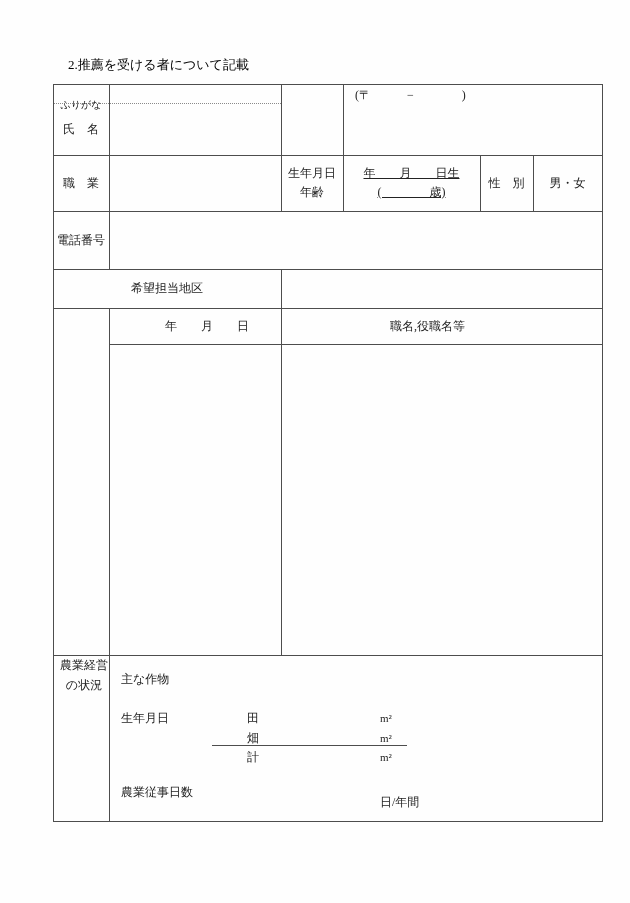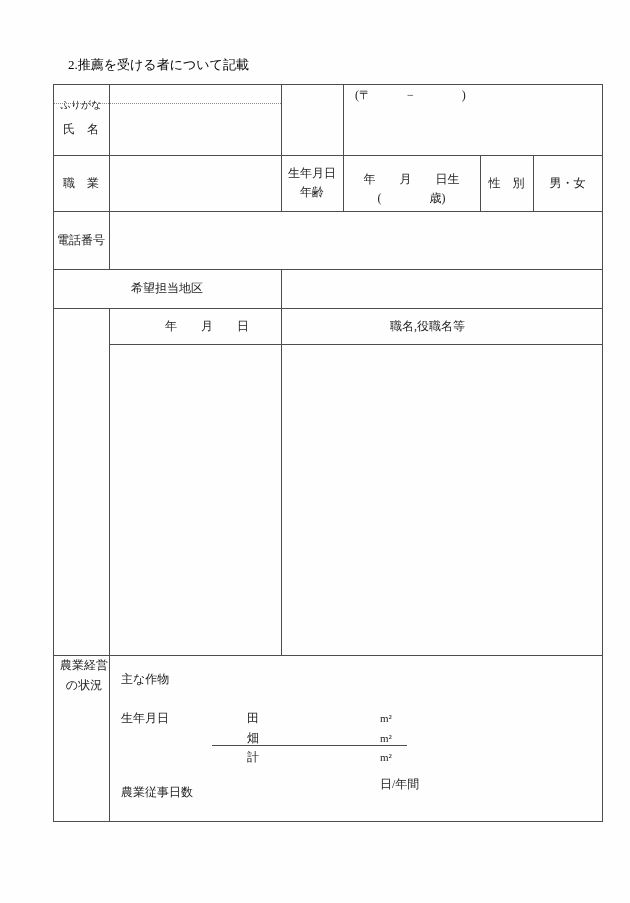--- a/index.html
+++ b/index.html
@@ -83,21 +83,21 @@
   <div class="cell top-left" style="left:343px;top:84px;width:259px;height:71px;">
     <span>(〒　　　−　　　　)</span>
   </div>
 
   <div class="cell" style="left:53px;top:155px;width:56px;height:56px;">職　業</div>
   <div class="cell" style="left:109px;top:155px;width:172px;height:56px;"></div>
   <div class="cell col" style="left:281px;top:155px;width:62px;height:56px;">
     <span>生年月日</span>
     <span>年齢</span>
   </div>
-  <div class="cell col" style="left:343px;top:161px;width:137px;height:56px;">
+  <div class="cell col" style="left:343px;top:155px;width:137px;height:56px;text-decoration:underline;">
     <span>年　　月　　日生</span>
     <span>(　　　　歳)</span>
   </div>
   <div class="cell" style="left:480px;top:155px;width:53px;height:56px;">性　別</div>
   <div class="cell" style="left:53px;top:211px;width:56px;height:58px;">電話番号</div>
 
   <div class="cell" style="left:533px;top:155px;width:69px;height:56px;">男・女</div>
   <div class="cell" style="left:109px;top:211px;width:493px;height:58px;"></div>
 
   <div class="cell" style="left:53px;top:269px;width:228px;height:39px;">希望担当地区</div>
@@ -116,16 +116,16 @@
     <span class="fi" style="left:12px;top:17px;">主な作物</span>
     <span class="fi" style="left:12px;top:56px;">生年月日</span>
     <span class="fi" style="left:138px;top:56px;">田</span>
     <span class="fi unit" style="left:271px;top:56px;">m²</span>
     <span class="fi" style="left:138px;top:76px;">畑</span>
     <span class="fi unit" style="left:271px;top:76px;">m²</span>
     <div class="ln hl" style="left:103px;top:90px;width:195px;"></div>
     <span class="fi" style="left:138px;top:95px;">計</span>
     <span class="fi unit" style="left:271px;top:95px;">m²</span>
     <span class="fi" style="left:12px;top:130px;">農業従事日数</span>
-    <span class="fi" style="left:271px;top:122px;">日/年間</span>
+    <span class="fi" style="left:271px;top:140px;">日/年間</span>
   </div>
 
 </div>
 
 </body></html>

